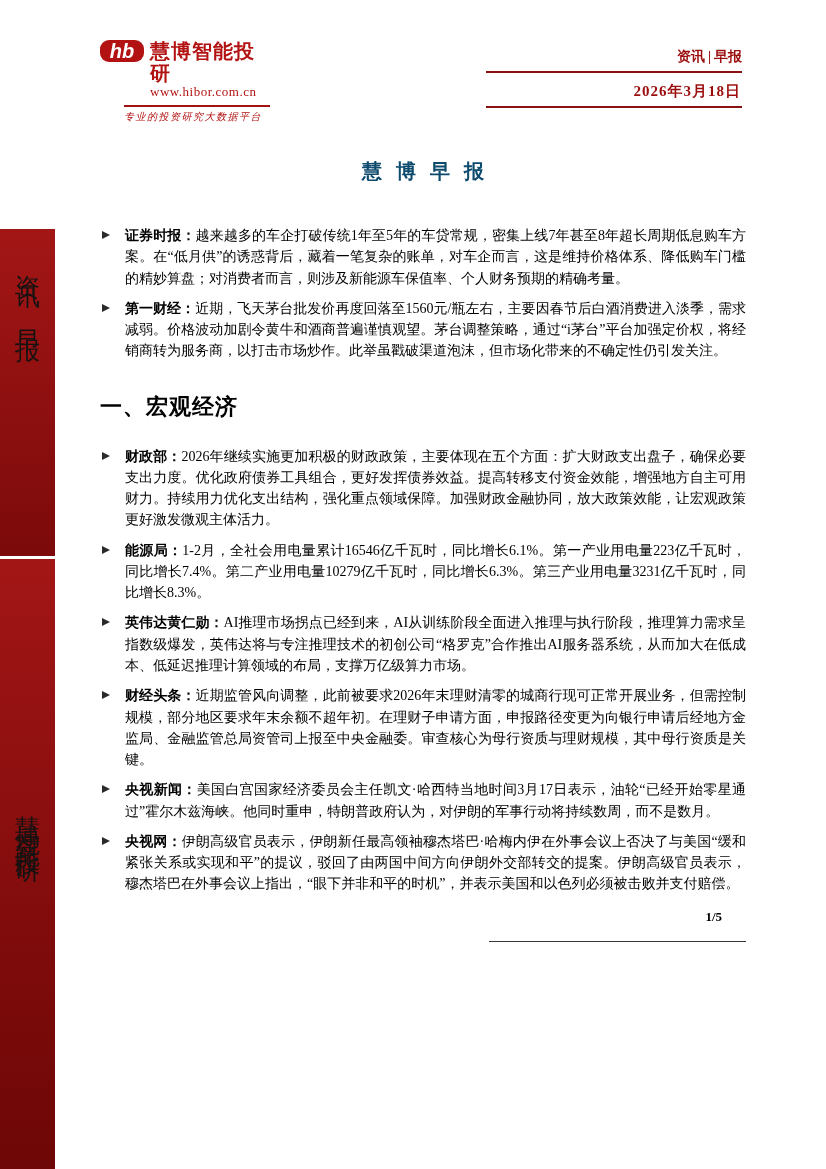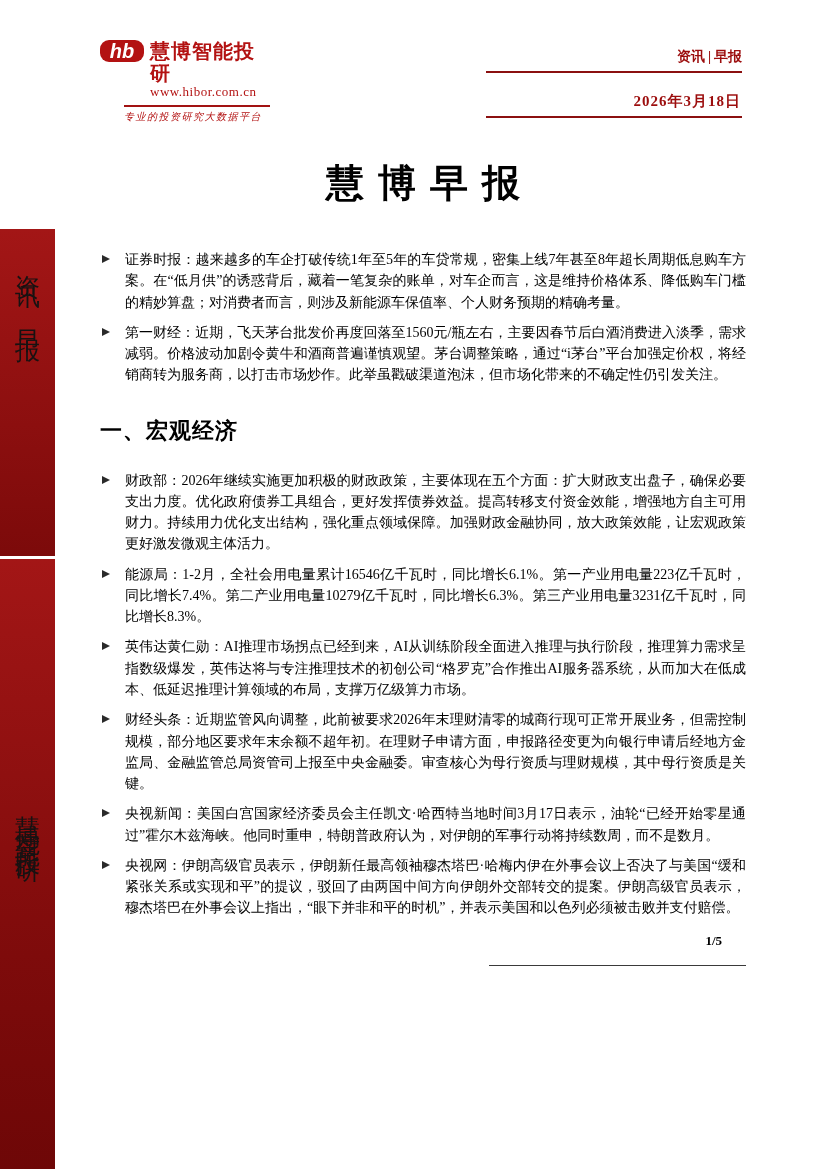--- a/index.html
+++ b/index.html
@@ -30,37 +30,37 @@
   .brand{font-size:20px;font-weight:bold;color:#b31212;letter-spacing:1px;line-height:1.1;}
   .website{font-size:13px;color:#b31212;letter-spacing:0.5px;margin-top:0;}
   .tagline{
     border-top:2px solid #a21212;margin-top:5px;padding-top:3px;
     font-size:10px;color:#b31212;letter-spacing:1.5px;font-style:italic;white-space:nowrap;margin-left:24px;
   }
   
   .header-right{position:absolute;right:84px;top:48px;width:256px;color:#9c0d0d;}
   .cat-row{text-align:right;font-weight:bold;font-size:14px;padding-bottom:5px;border-bottom:2px solid #8b1010;}
   .cat-sep{padding:0 3px;}
-  .date-row{text-align:right;font-weight:bold;font-size:15px;padding:19px 1px 5px 0;border-bottom:2px solid #8b1010;letter-spacing:1px;}
+  .date-row{text-align:right;font-weight:bold;font-size:15px;padding:9px 1px 5px 0;border-bottom:2px solid #8b1010;letter-spacing:1px;}
   
   .main-col{position:absolute;left:100px;top:158px;width:646px;}
   .title{
-    font-size:38px;font-weight:bold;color:#000000;text-align:center;
+    font-size:20px;font-weight:bold;color:#0c4a6e;text-align:center;
     letter-spacing:14px;text-indent:14px;margin:0 0 40px 0;
   }
   .section{font-size:22px;font-weight:bold;color:#000;margin:30px 0 24px 0;letter-spacing:1px;}
   .bullet-item{
     position:relative;padding-left:25px;margin-bottom:9px;
     font-size:14px;line-height:1.52;text-align:justify;
   }
   .arrow{
     position:absolute;left:2px;top:6px;width:0;height:0;
     border-left:8px solid #2a2a2a;border-top:4.5px solid transparent;border-bottom:4.5px solid transparent;
   }
-  .blabel{font-weight:normal;}
+  .blabel{font-weight:bold;}
   .page-num{text-align:right;padding-right:24px;font-weight:bold;font-size:13px;margin-top:14px;}
   .bottom-rule{margin-top:16px;margin-left:389px;height:0;border-top:1px solid #3a3a3a;}
 </style>
 </head>
 <body>
 
 <div class="bar bar-top">
   <span class="bar-label">资讯 早报</span>
 </div>
 <div class="bar bar-bottom">

